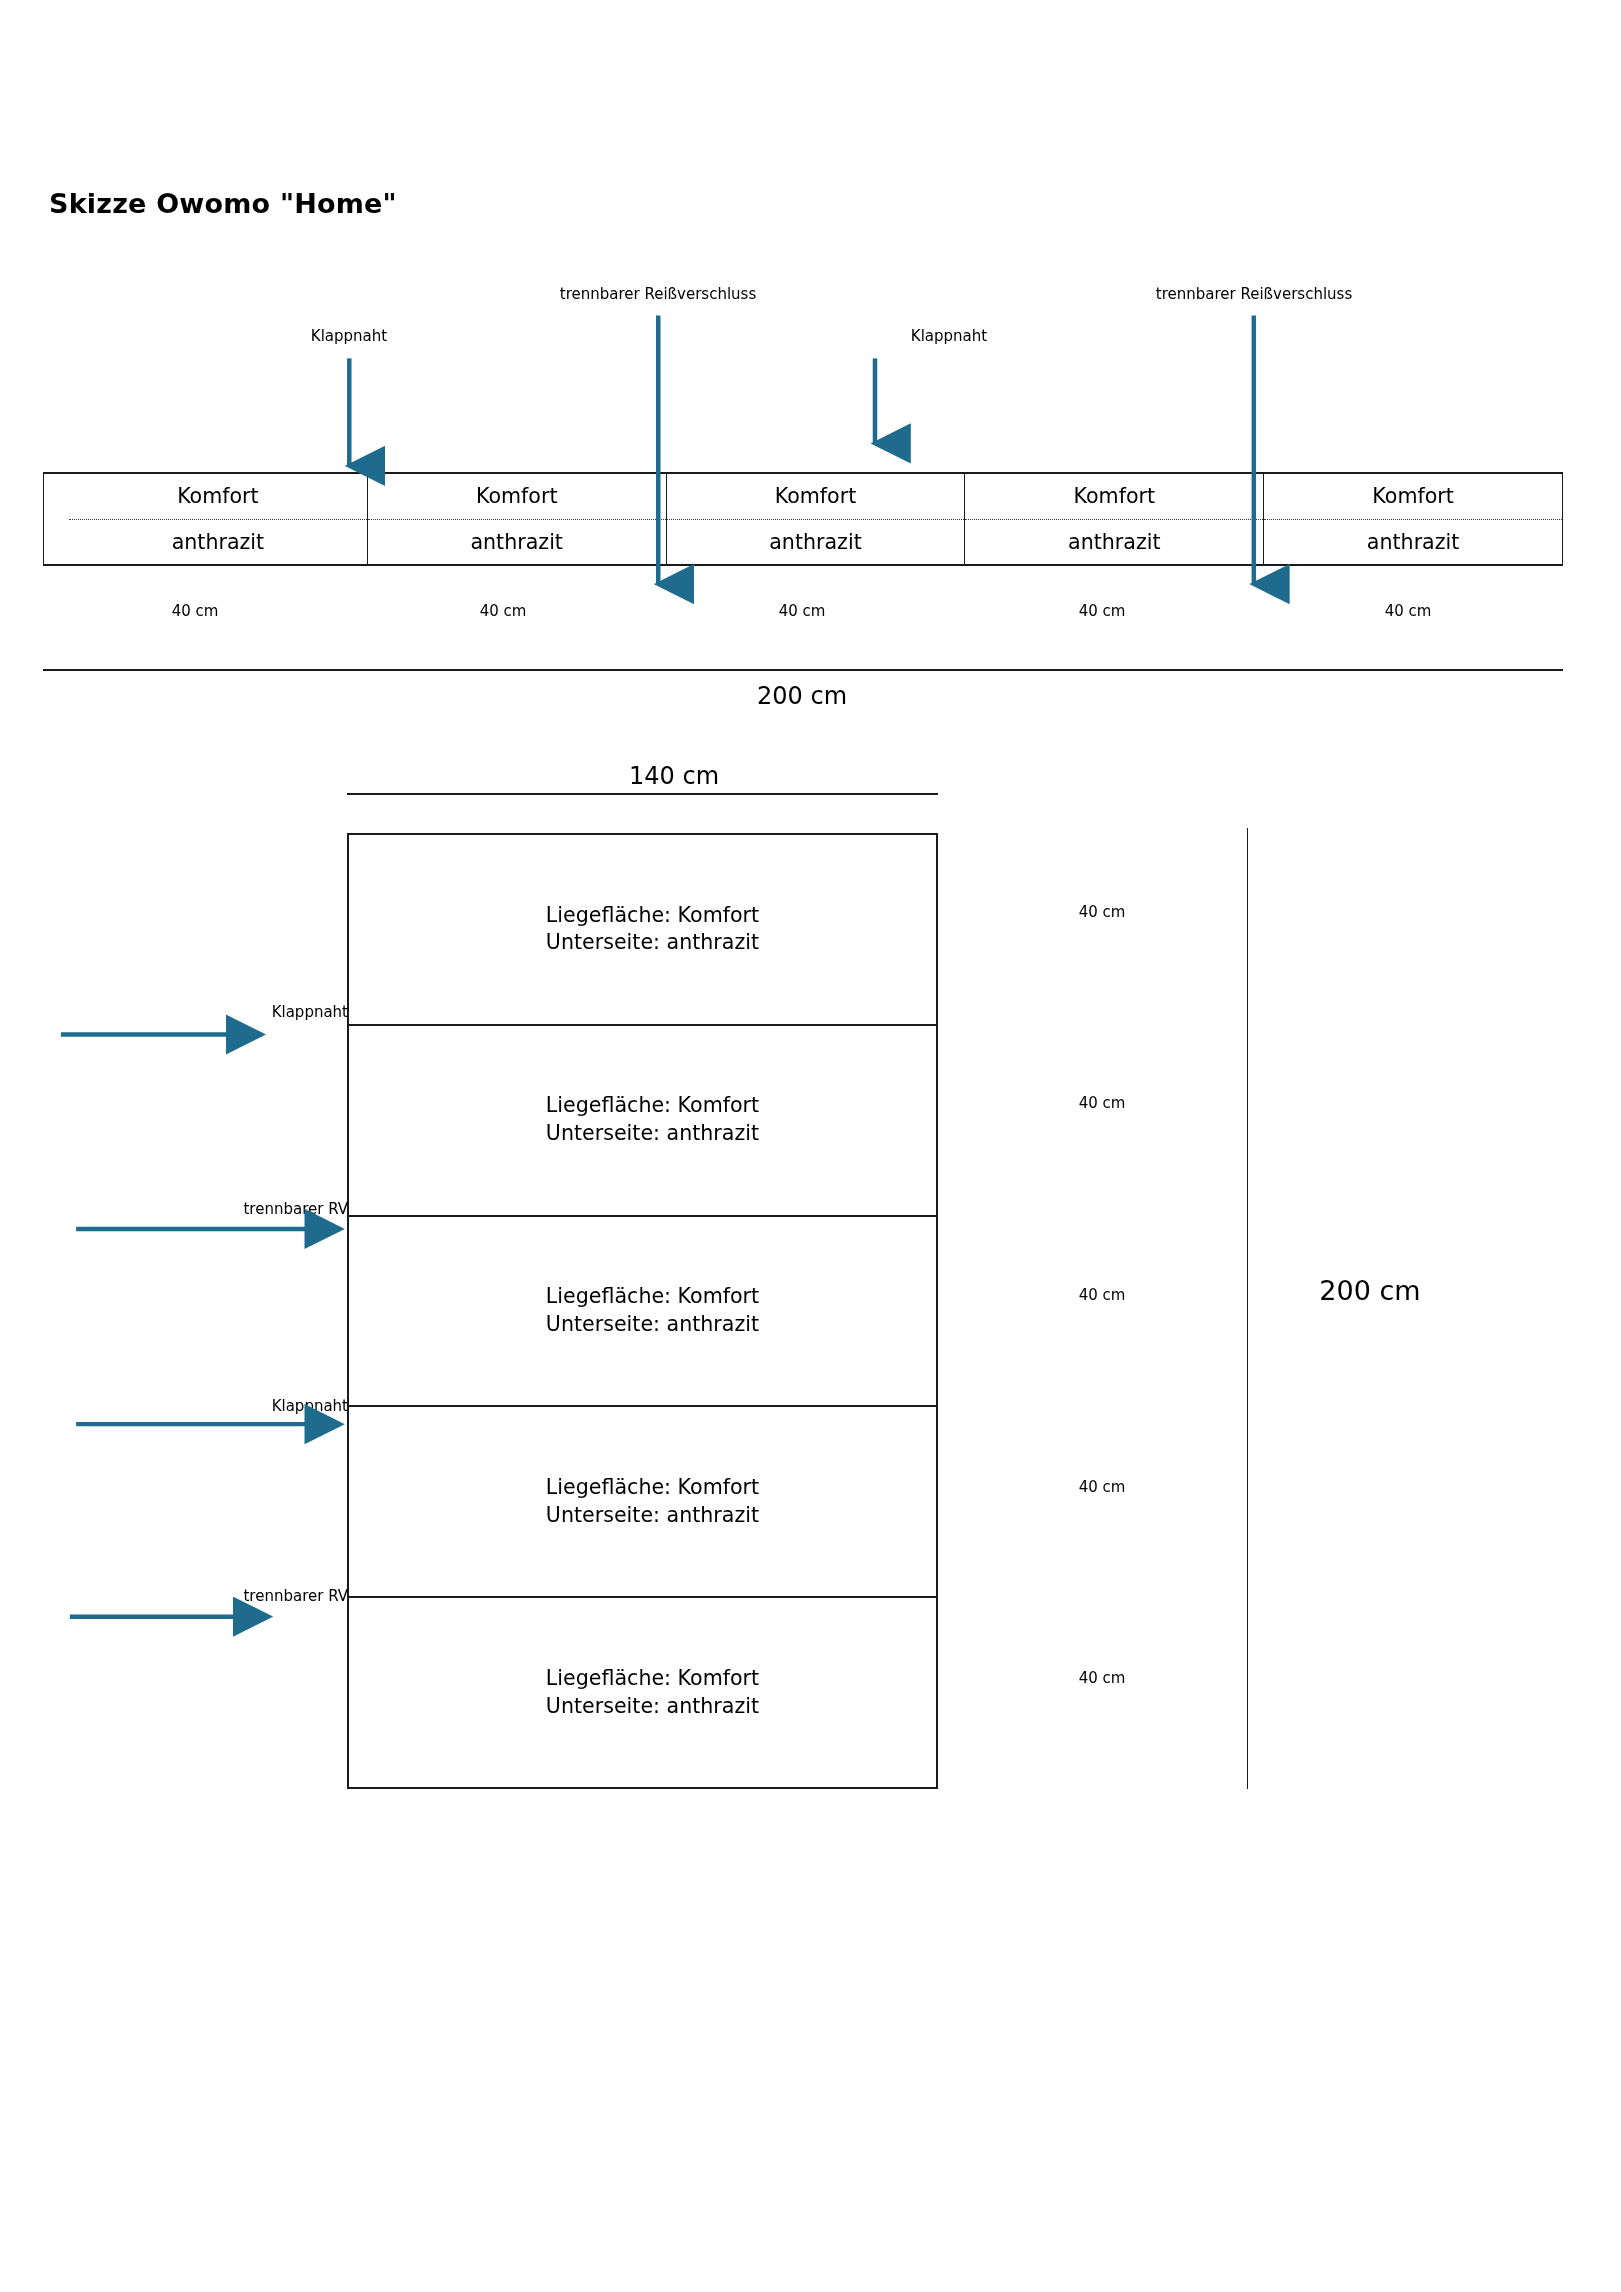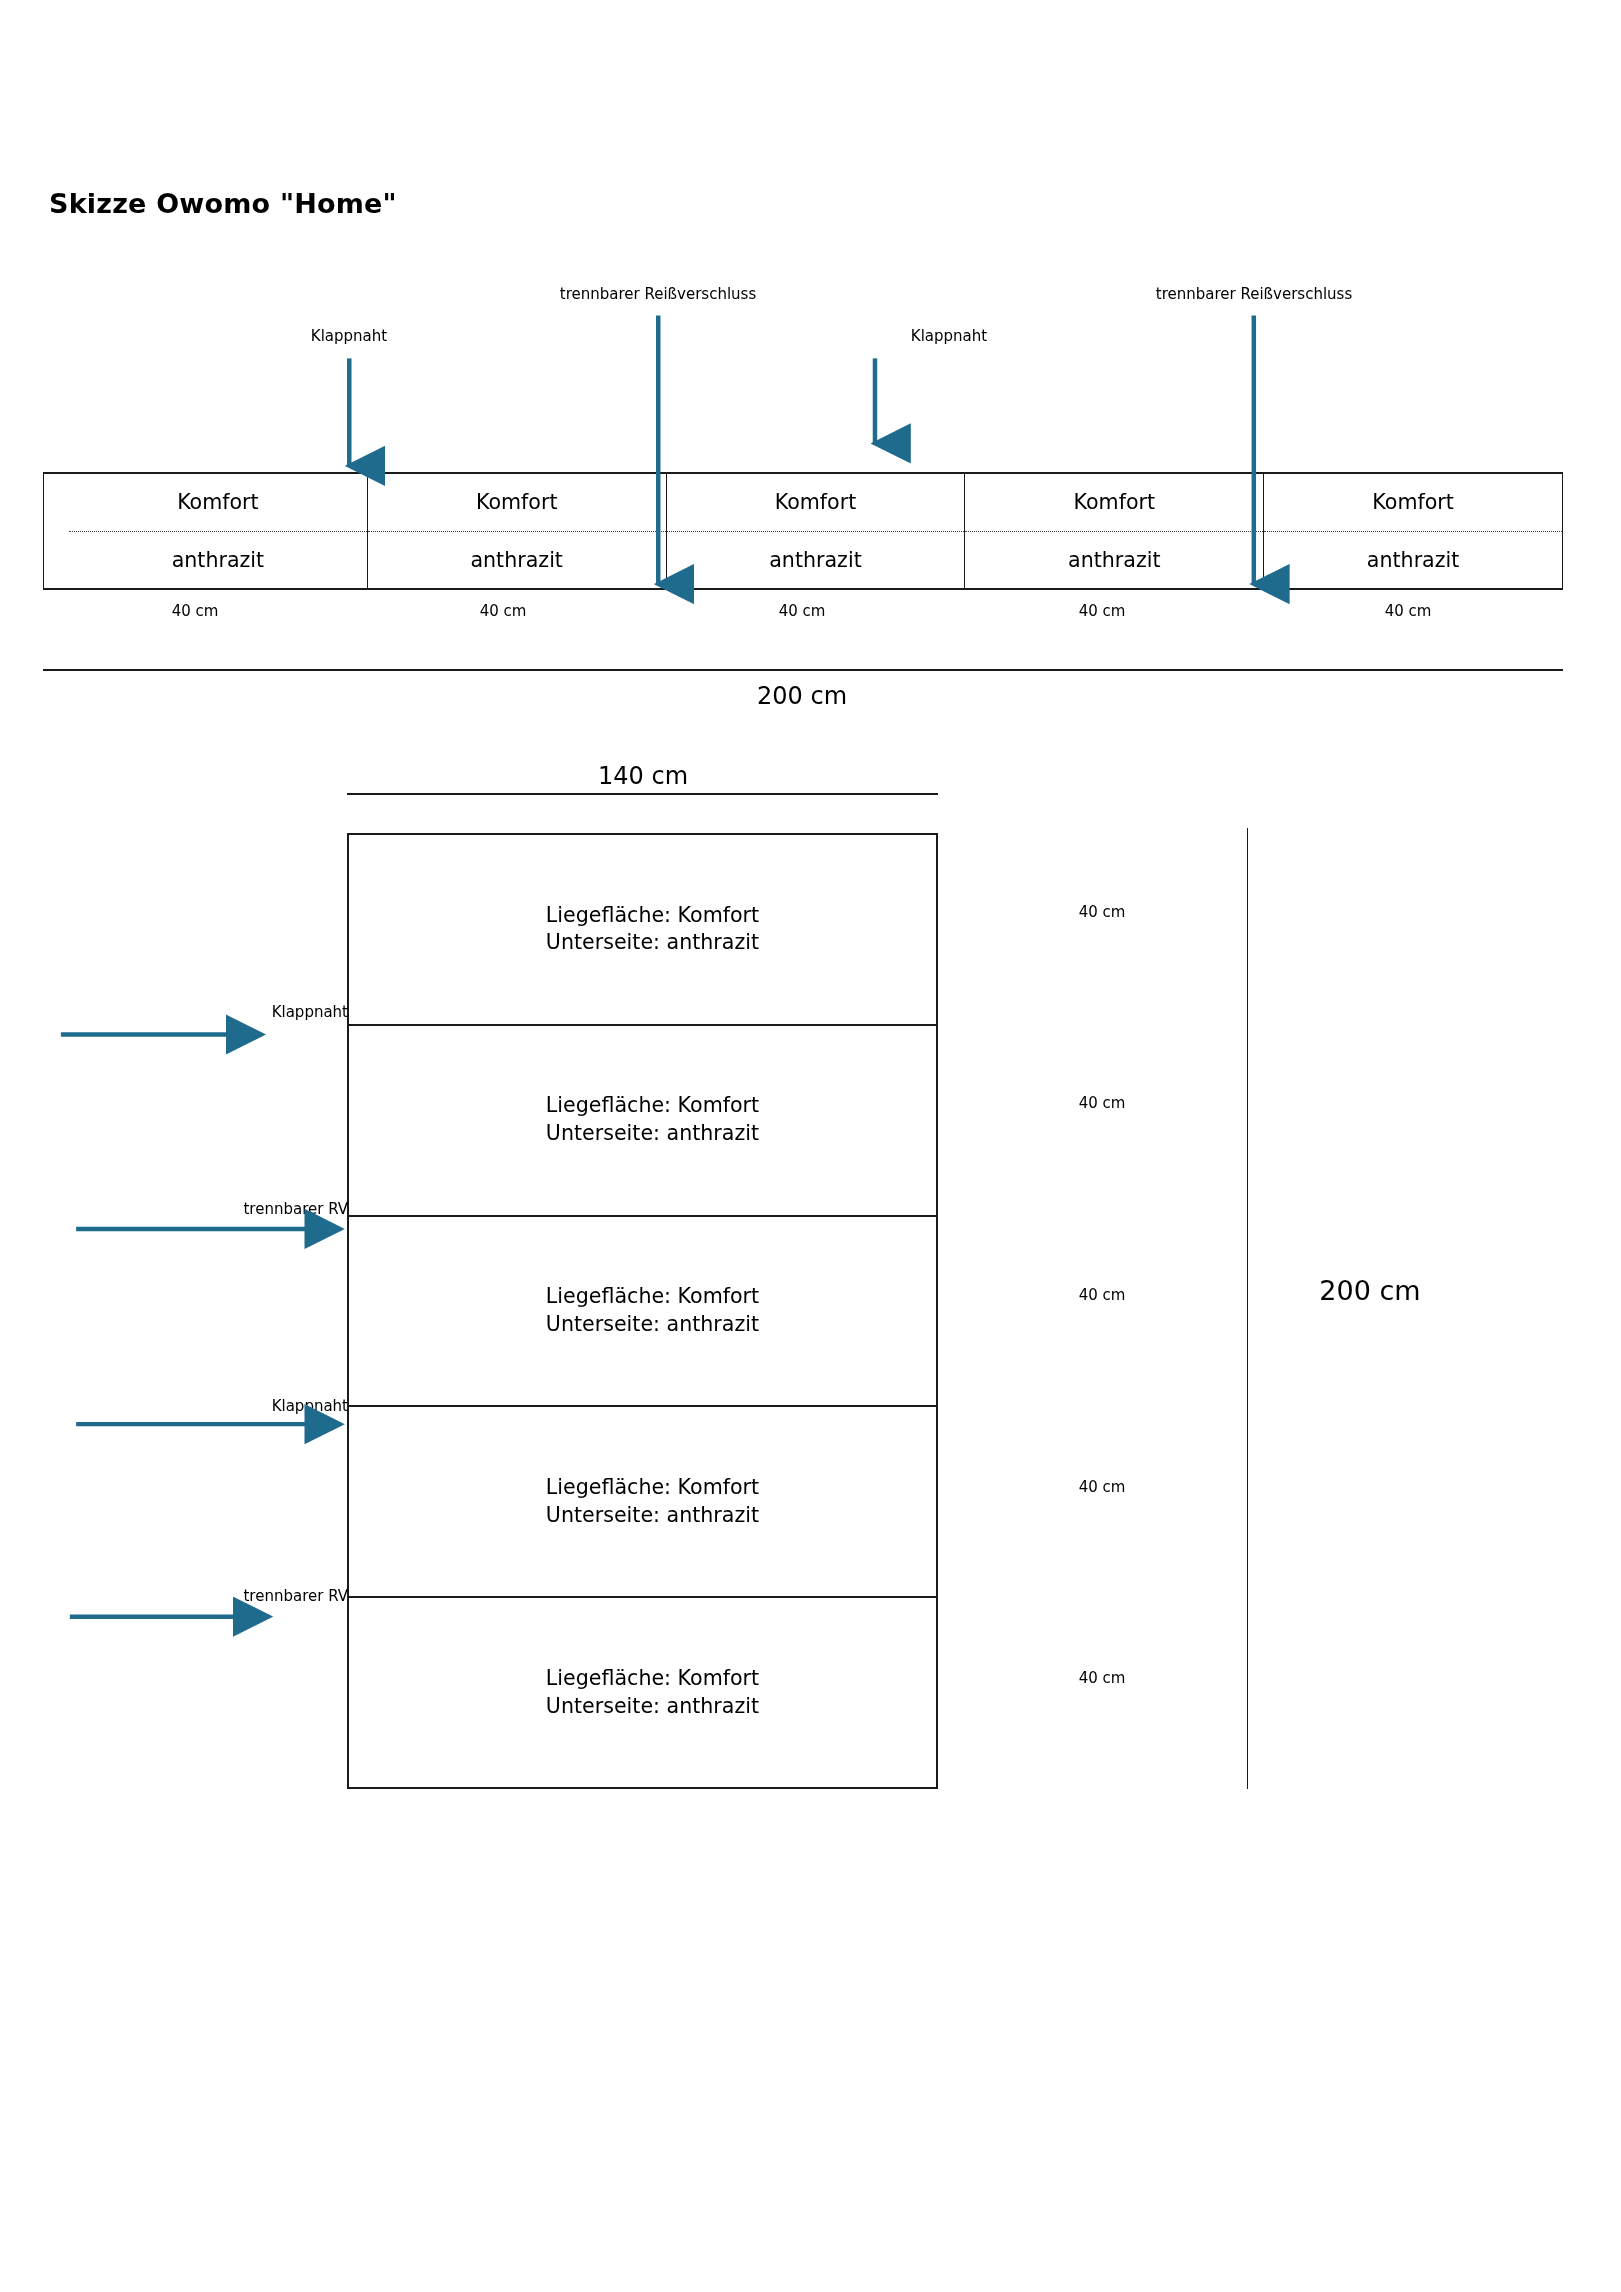--- a/index.html
+++ b/index.html
@@ -10,21 +10,21 @@
   
   .title{position:absolute;left:49px;top:188px;font-size:27px;font-weight:bold;
          letter-spacing:0.2px;white-space:nowrap;}
 
   
   .lbl{position:absolute;font-size:15px;white-space:nowrap;line-height:1.25;}
   .lbl.c{transform:translateX(-50%);}
   .lbl.r{transform:translateX(-100%);}
 
   
-  #top-table{position:absolute;left:43px;top:472px;width:1520px;height:118px;
+  #top-table{position:absolute;left:43px;top:472px;width:1520px;height:94px;
              border-top:2.2px solid #1a1a1a;border-bottom:2.2px solid #1a1a1a;
              border-left:1.4px solid #1a1a1a;border-right:1.4px solid #1a1a1a;
              box-sizing:border-box;display:flex;padding-left:25px;}
   #top-table .col{flex:1 1 0;position:relative;box-sizing:border-box;
                   border-right:1.4px solid #1a1a1a;display:flex;flex-direction:column;}
   #top-table .col:last-child{border-right:none;}
   #top-table .cellA,#top-table .cellB{flex:1 1 0;display:flex;align-items:center;
                                       justify-content:center;font-size:20.6px;}
   #top-table .cellB{border-top:1.8px dotted #3a3a3a;}
 
@@ -83,21 +83,21 @@
 
   <div class="lbl c" style="left:195px;top:602px;">40 cm</div>
   <div class="lbl c" style="left:503px;top:602px;">40 cm</div>
   <div class="lbl c" style="left:802px;top:602px;">40 cm</div>
   <div class="lbl c" style="left:1102px;top:602px;">40 cm</div>
   <div class="lbl c" style="left:1408px;top:602px;">40 cm</div>
 
   <div class="hline" style="left:43px;top:669px;width:1520px;"></div>
   <div class="lbl c" style="left:802px;top:681px;font-size:24px;">200 cm</div>
 
-  <div class="lbl c" style="left:643px;top:761px;font-size:24px;">140 cm</div>
+  <div class="lbl c" style="left:674px;top:761px;font-size:24px;">140 cm</div>
   <div class="hline" style="left:347px;top:793px;width:591px;"></div>
 
   <div id="bottom-box">
     <div class="seg">
       <div class="segtext">
         <div>Liegefläche: Komfort</div>
         <div>Unterseite: anthrazit</div>
       </div>
     </div>
     <div class="seg">

